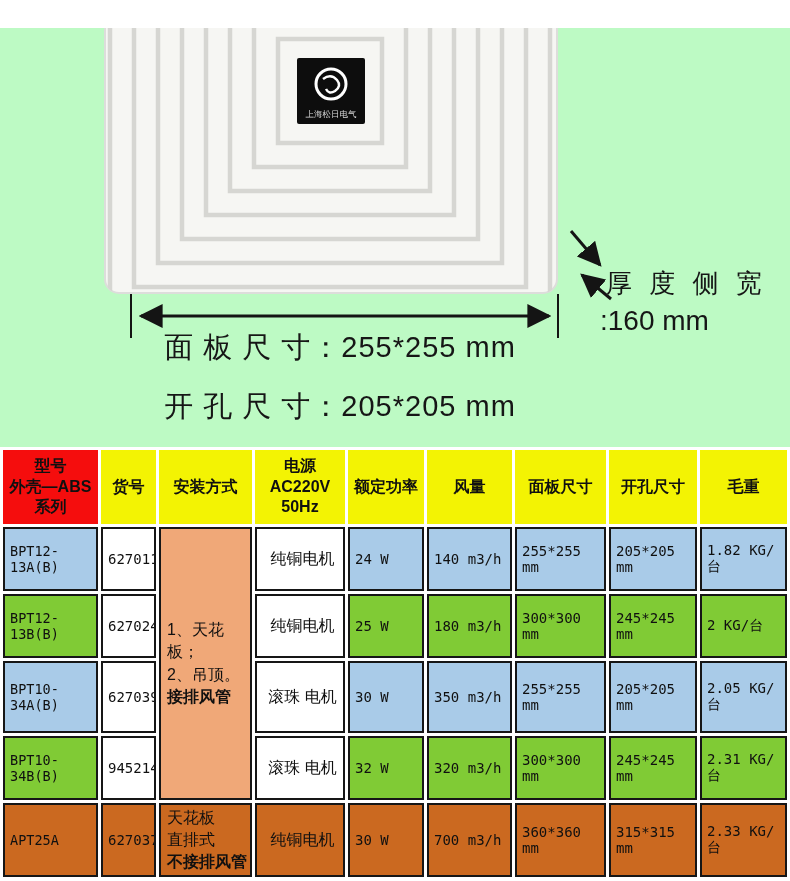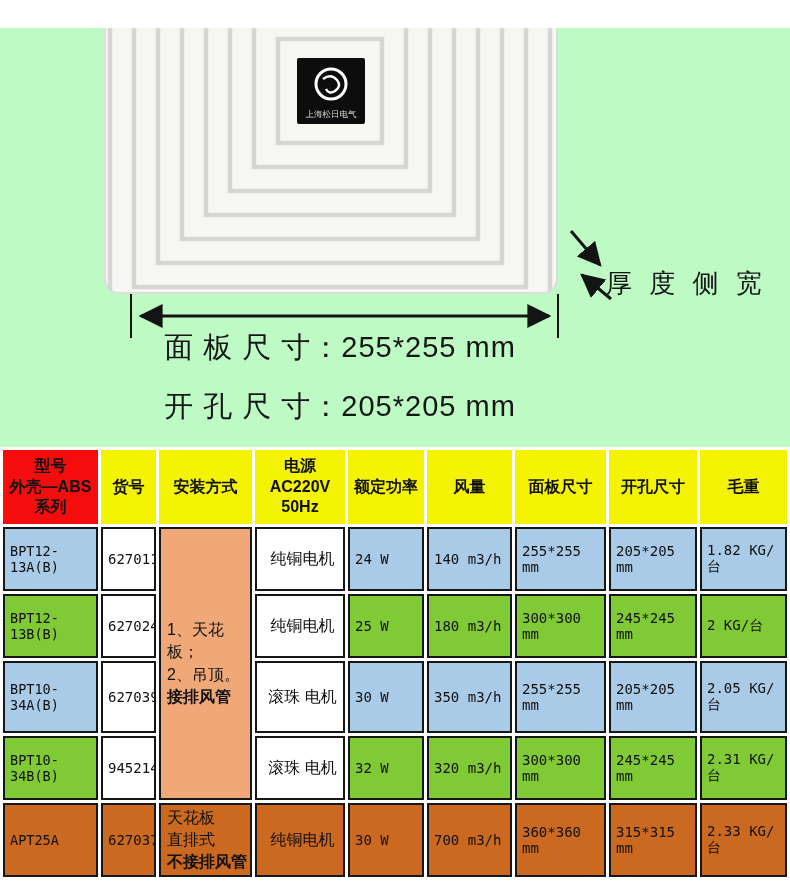--- a/index.html
+++ b/index.html
@@ -87,20 +87,21 @@
       </g>
       <g stroke="#141414" stroke-width="3">
         <line x1="571" y1="203" x2="600" y2="237" marker-end="url(#arr)"></line>
         <line x1="611" y1="271" x2="582" y2="247" marker-end="url(#arr)"></line>
       </g>
     </svg>
 
     <div class="dim-line1">面 板 尺 寸：255*255 mm</div>
     <div class="dim-line2">开 孔 尺 寸：205*205 mm</div>
     <div class="thick-label">厚 度 侧 宽</div>
+    <div class="thick-value">:160 mm</div>
   </div>
 
   <div class="table-wrap">
     <table class="spec">
       <colgroup>
         <col style="width:95px">
           <col style="width:55px">
           <col style="width:93px">
         <col style="width:90px">
           <col style="width:76px">

